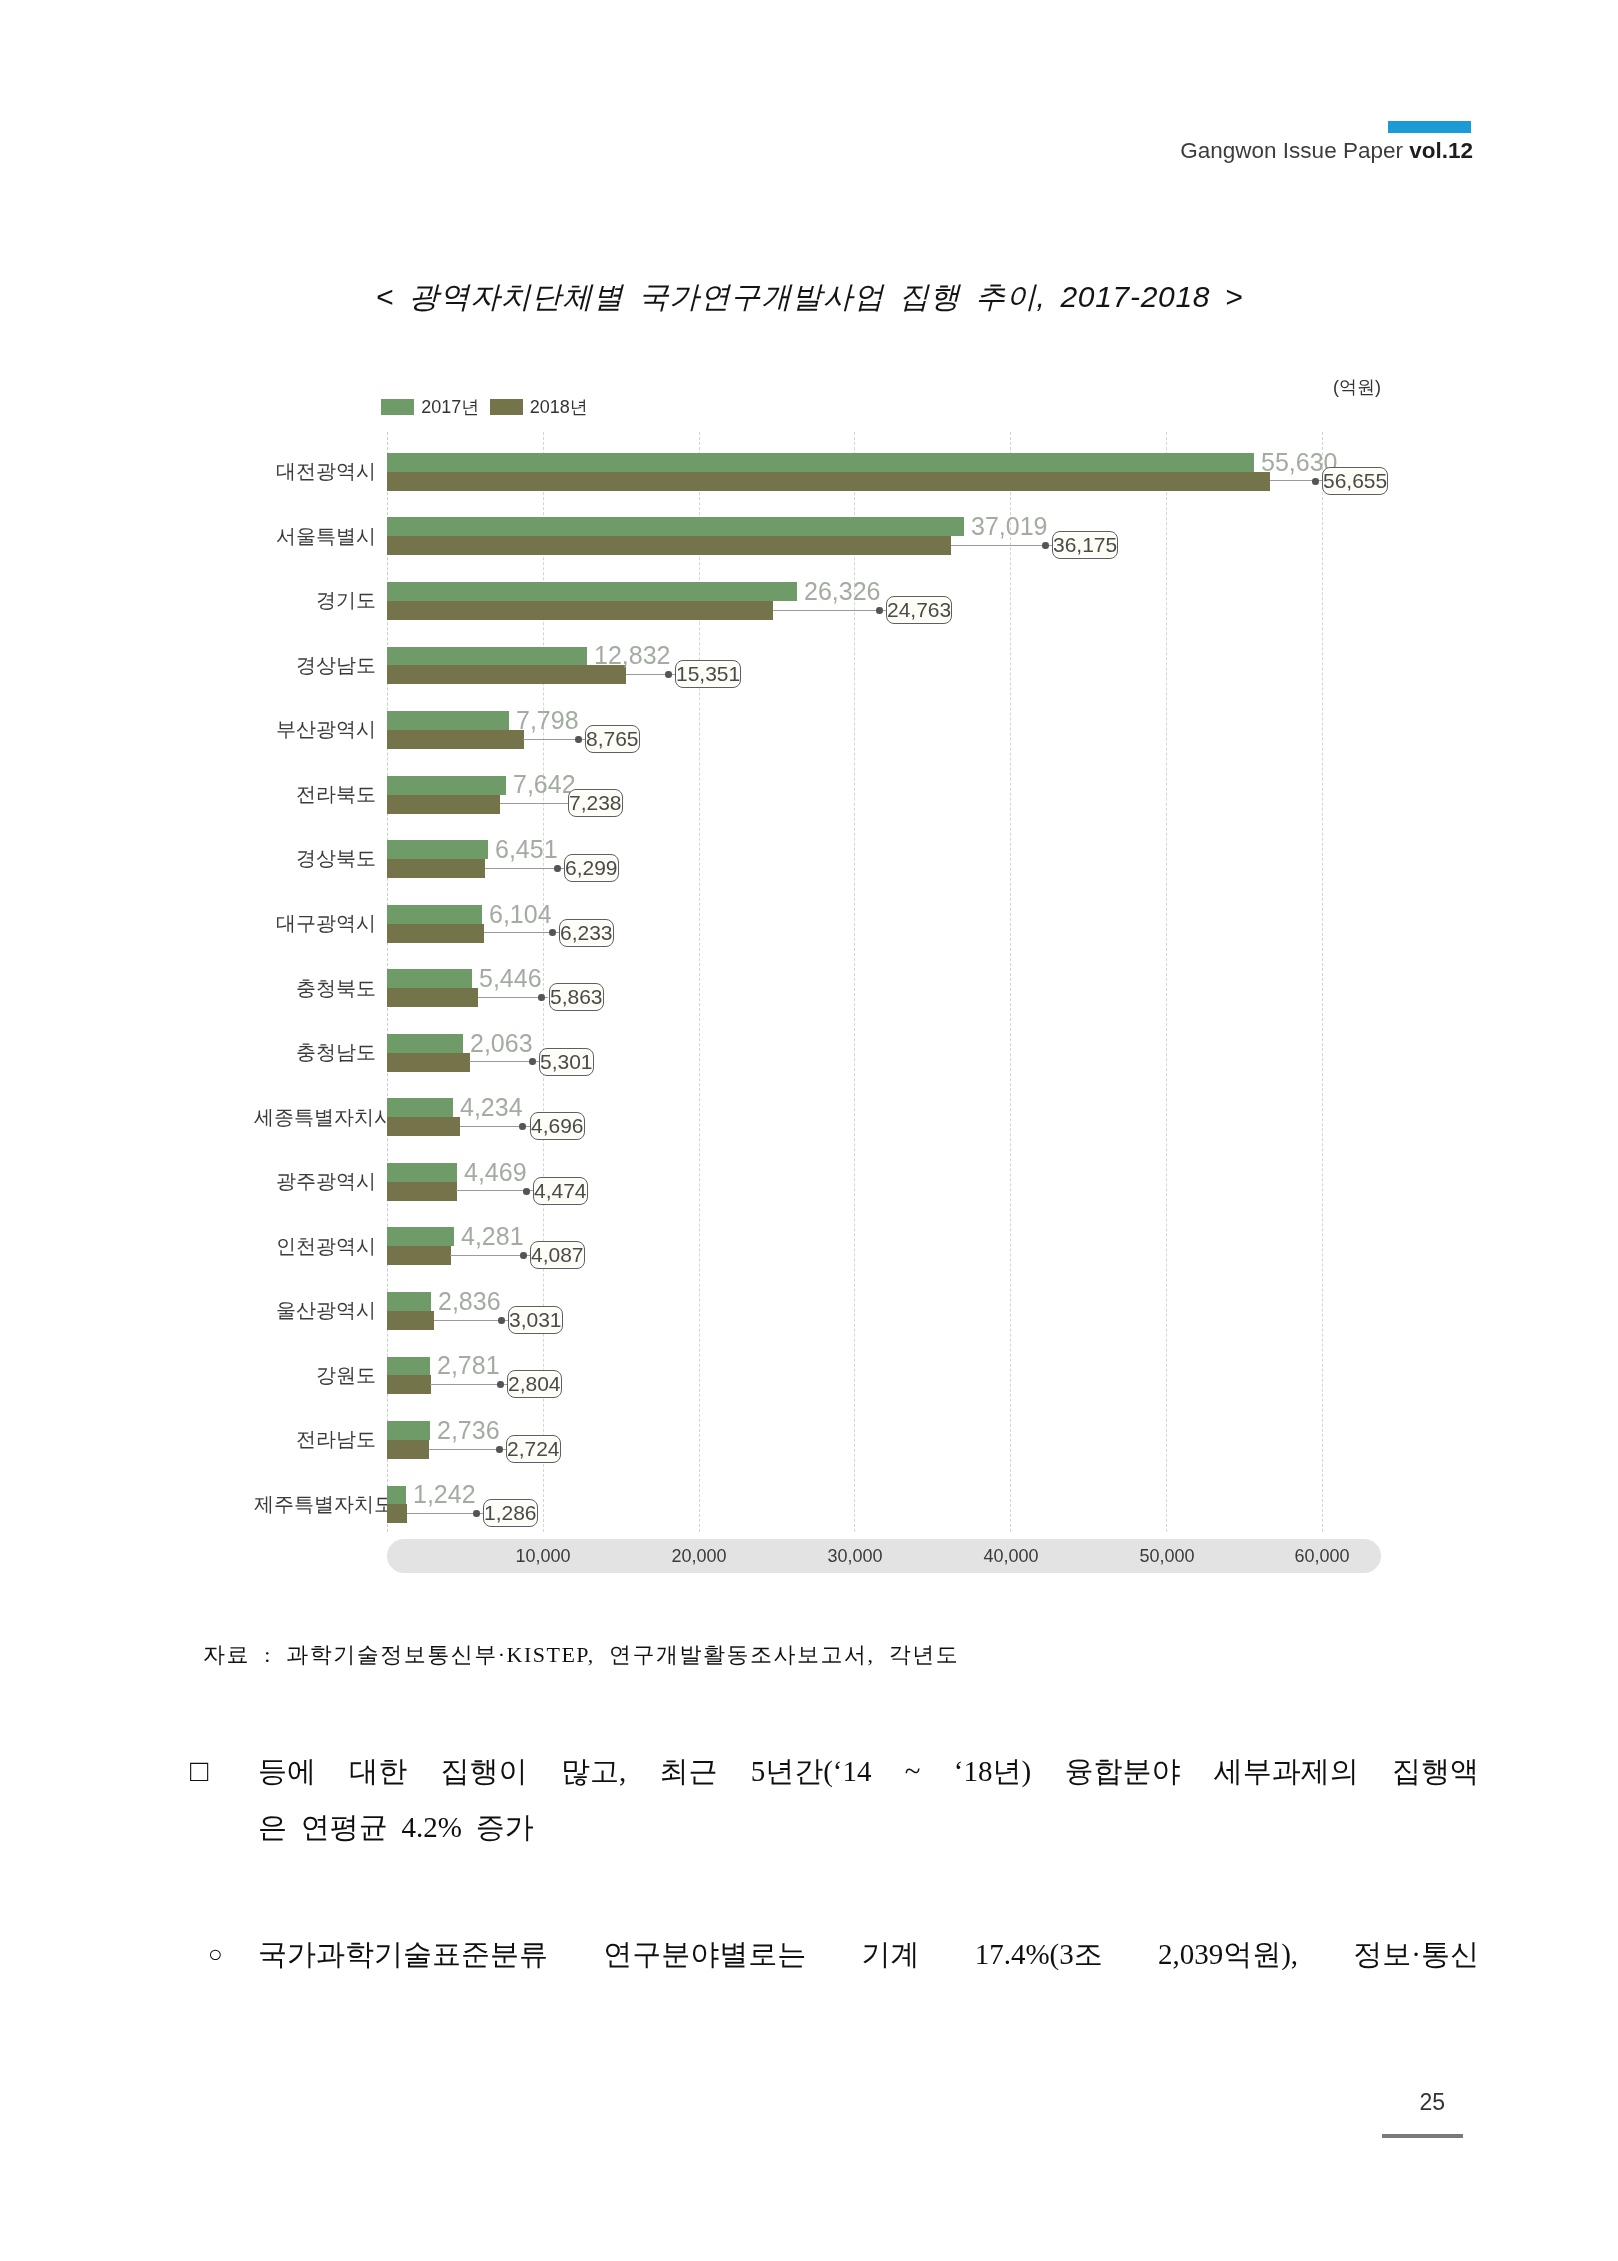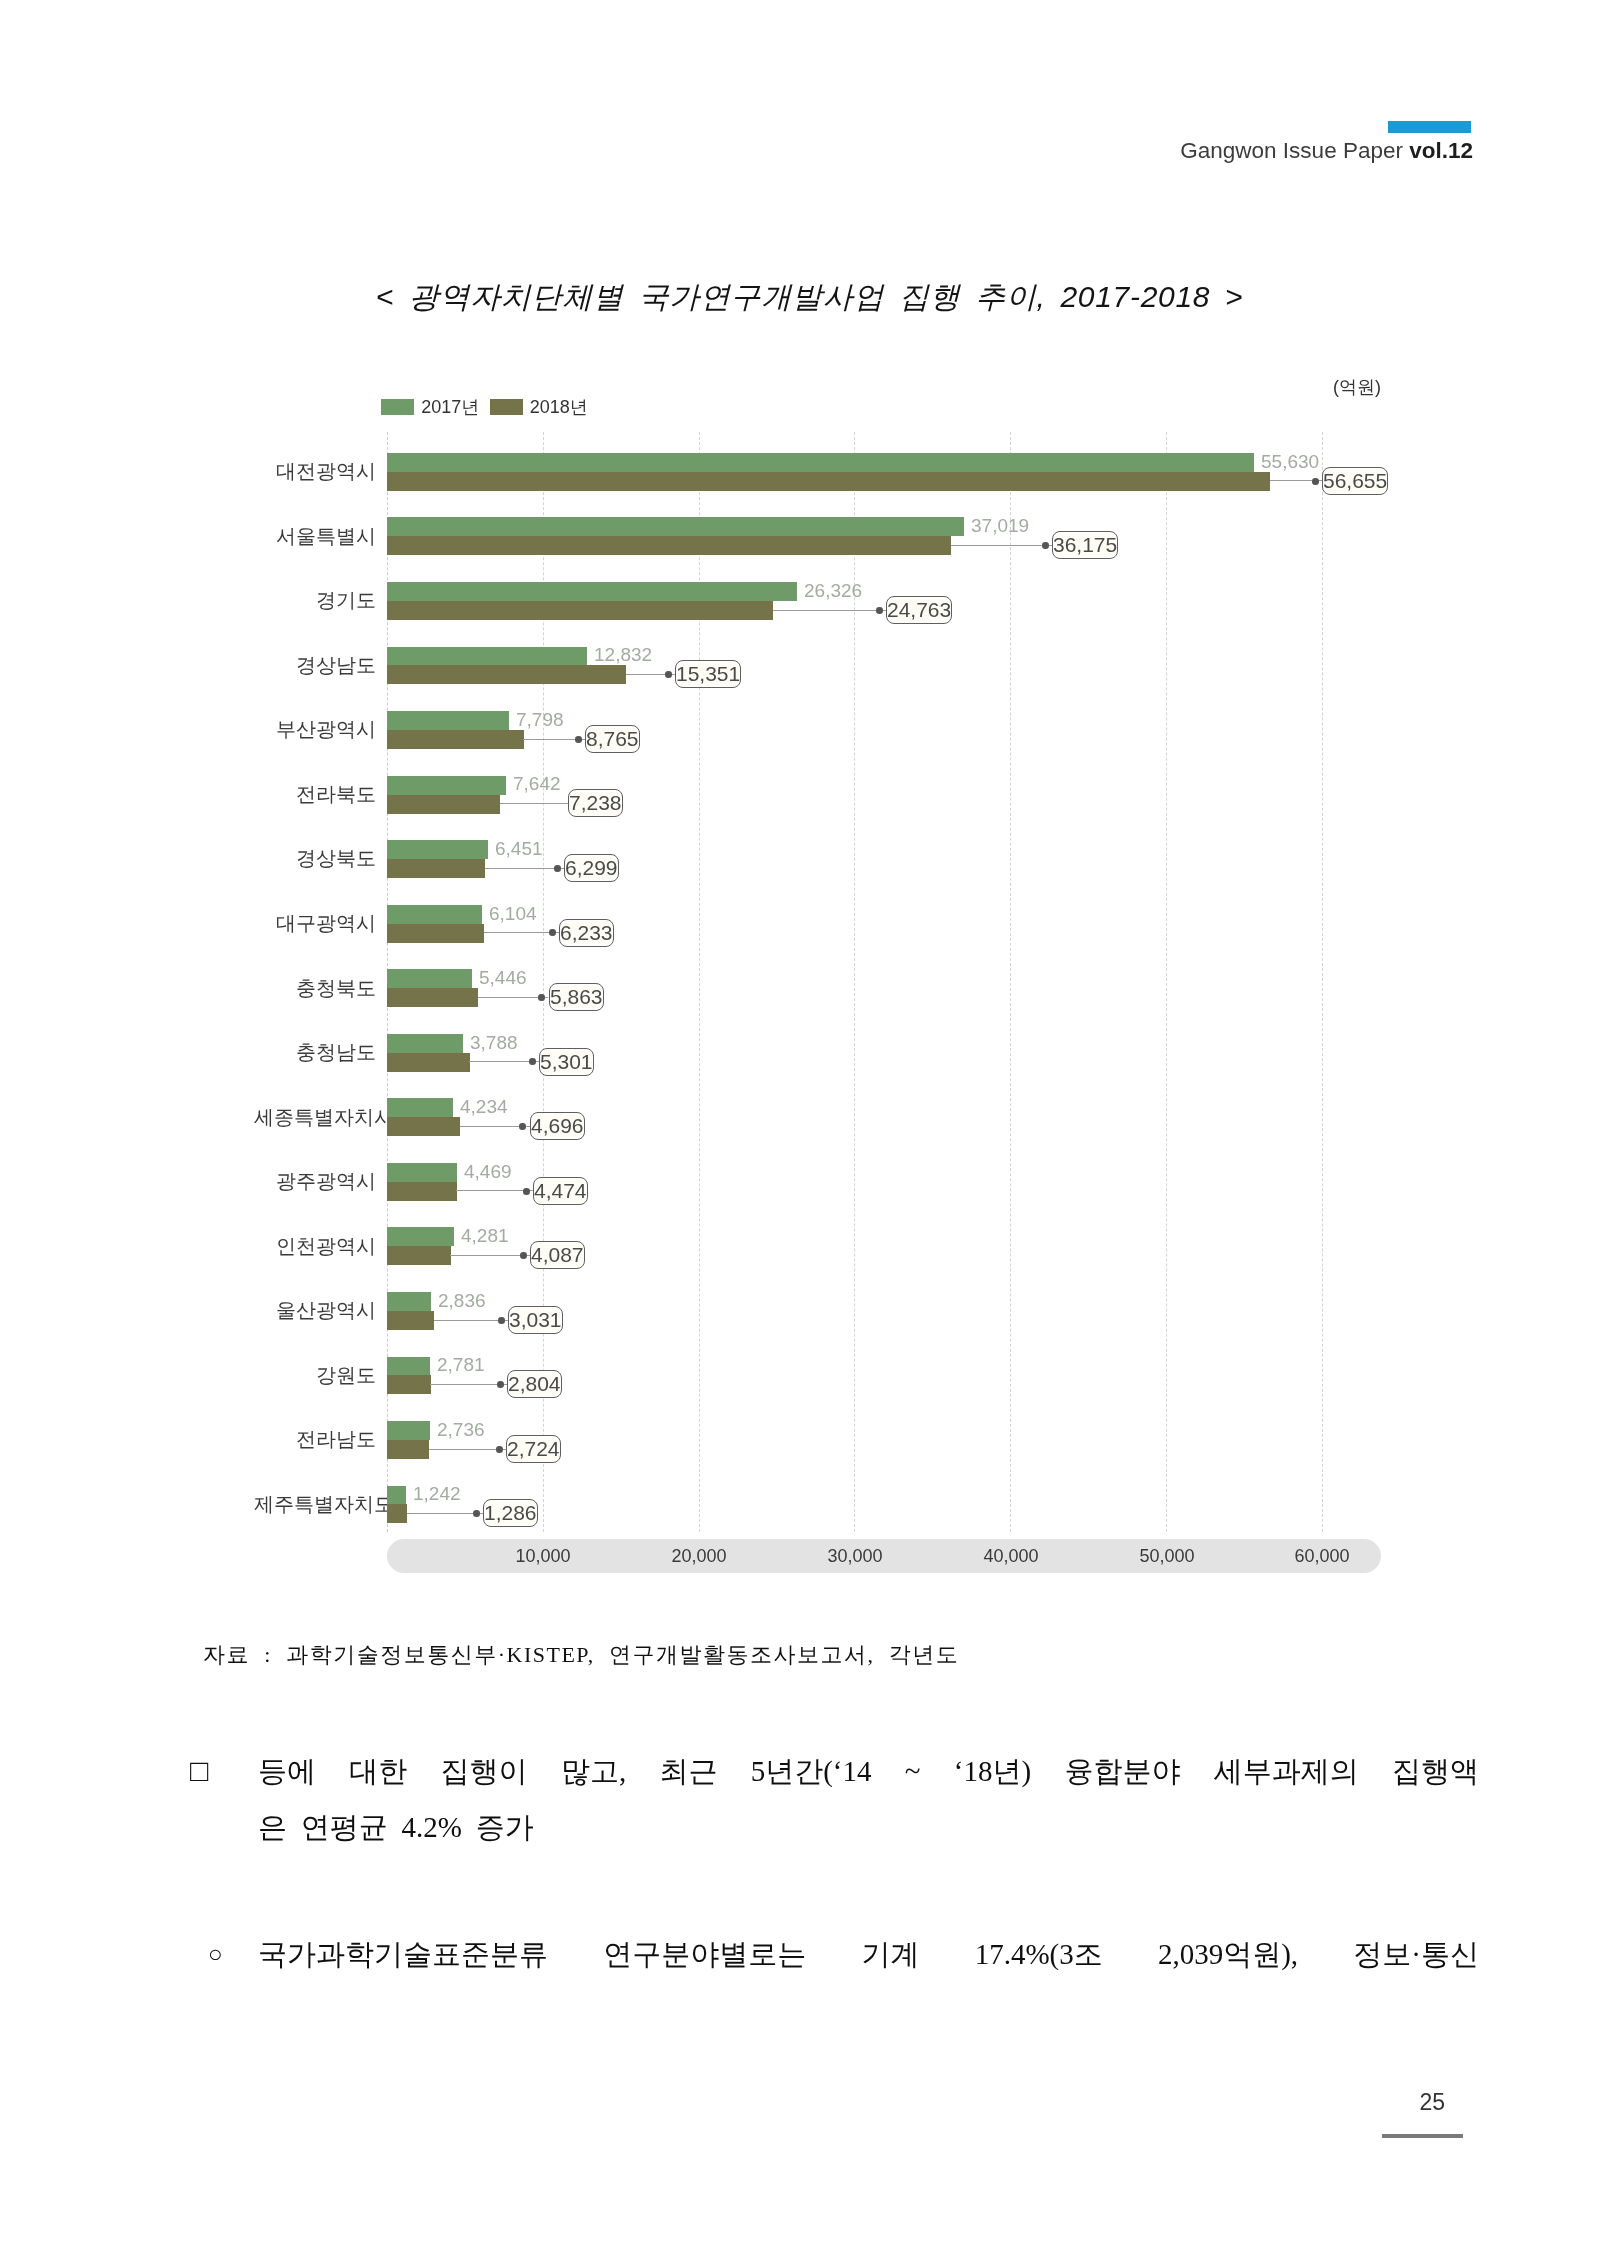--- a/index.html
+++ b/index.html
@@ -21,21 +21,21 @@
   .legend .item{display:flex;align-items:center;gap:7.3px;}
   .legend .sw{width:33px;height:15.2px;display:inline-block;}
   .legend .lab{font-size:18px;color:#333;}
   .unit-label{position:absolute;top:11.6px;left:909px;width:218px;text-align:right;font-size:18px;color:#333;}
 
   .vline{position:absolute;width:0;border-left:1.5px dashed #d4d4d4;}
   .vline.solid{border-left:1.5px dashed #cccccc;}
   .row-label{position:absolute;left:0;width:122px;text-align:right;font-size:20px;color:#3a3a3a;
              height:23px;line-height:23px;white-space:nowrap;}
   .bar{position:absolute;height:19px;}
-  .val17{position:absolute;height:22px;line-height:22px;font-size:19px;white-space:nowrap;}
+  .val17{position:absolute;height:22px;line-height:22px;font-size:25px;white-space:nowrap;}
   .conn{position:absolute;height:0;border-top:1.5px solid #9a9a9a;}
   .dot{position:absolute;width:6.5px;height:6.5px;border-radius:50%;background:#555;}
   .valbox{position:absolute;height:26px;line-height:25px;border:1.8px solid #5f5f5f;border-radius:8px;
           background:#fdfdf6;color:#4a4a4a;font-size:21px;padding:0 0;white-space:nowrap;
           box-shadow:0 0 0 1.5px #ffffff inset;}
   .axis-band{position:absolute;left:133px;width:994px;height:34px;background:#e3e3e3;border-radius:17.4px;}
   .tick{position:absolute;width:102px;text-align:center;font-size:18px;color:#3a3a3a;height:34px;line-height:34px;}
 
   
   .source{position:absolute;left:203px;top:1640px;font-size:22px;color:#111;
@@ -151,21 +151,21 @@
       <div class="row-label" style="top: 614px;">충청북도</div>
       <div class="bar" style="left: 133px; top: 606px; width: 85px; background: rgb(110, 155, 103);"></div>
       <div class="bar" style="left: 133px; top: 625px; width: 91px; background: rgb(116, 115, 74);"></div>
       <div class="val17" style="left: 225px; top: 604px; color: rgb(162, 172, 160);">5,446</div>
       <div class="conn" style="left: 224px; top: 634px; width: 70px;"></div>
       <div class="dot" style="left: 284px; top: 631px;"></div>
       <div class="valbox" style="left: 295px; top: 620px;">5,863</div>
       <div class="row-label" style="top: 678px;">충청남도</div>
       <div class="bar" style="left: 133px; top: 671px; width: 76px; background: rgb(110, 155, 103);"></div>
       <div class="bar" style="left: 133px; top: 690px; width: 83px; background: rgb(116, 115, 74);"></div>
-      <div class="val17" style="left: 216px; top: 669px; color: rgb(162, 172, 160);">3,788</div>
+      <div class="val17" style="left: 216px; top: 669px; color: rgb(162, 172, 160);">2,063</div>
       <div class="conn" style="left: 215px; top: 698px; width: 70px;"></div>
       <div class="dot" style="left: 275px; top: 695px;"></div>
       <div class="valbox" style="left: 285px; top: 685px;">5,301</div>
       <div class="row-label" style="top: 743px;">세종특별자치시</div>
       <div class="bar" style="left: 133px; top: 735px; width: 66px; background: rgb(110, 155, 103);"></div>
       <div class="bar" style="left: 133px; top: 754px; width: 73px; background: rgb(116, 115, 74);"></div>
       <div class="val17" style="left: 206px; top: 733px; color: rgb(162, 172, 160);">4,234</div>
       <div class="conn" style="left: 206px; top: 763px; width: 70px;"></div>
       <div class="dot" style="left: 265px; top: 760px;"></div>
       <div class="valbox" style="left: 276px; top: 749px;">4,696</div>

